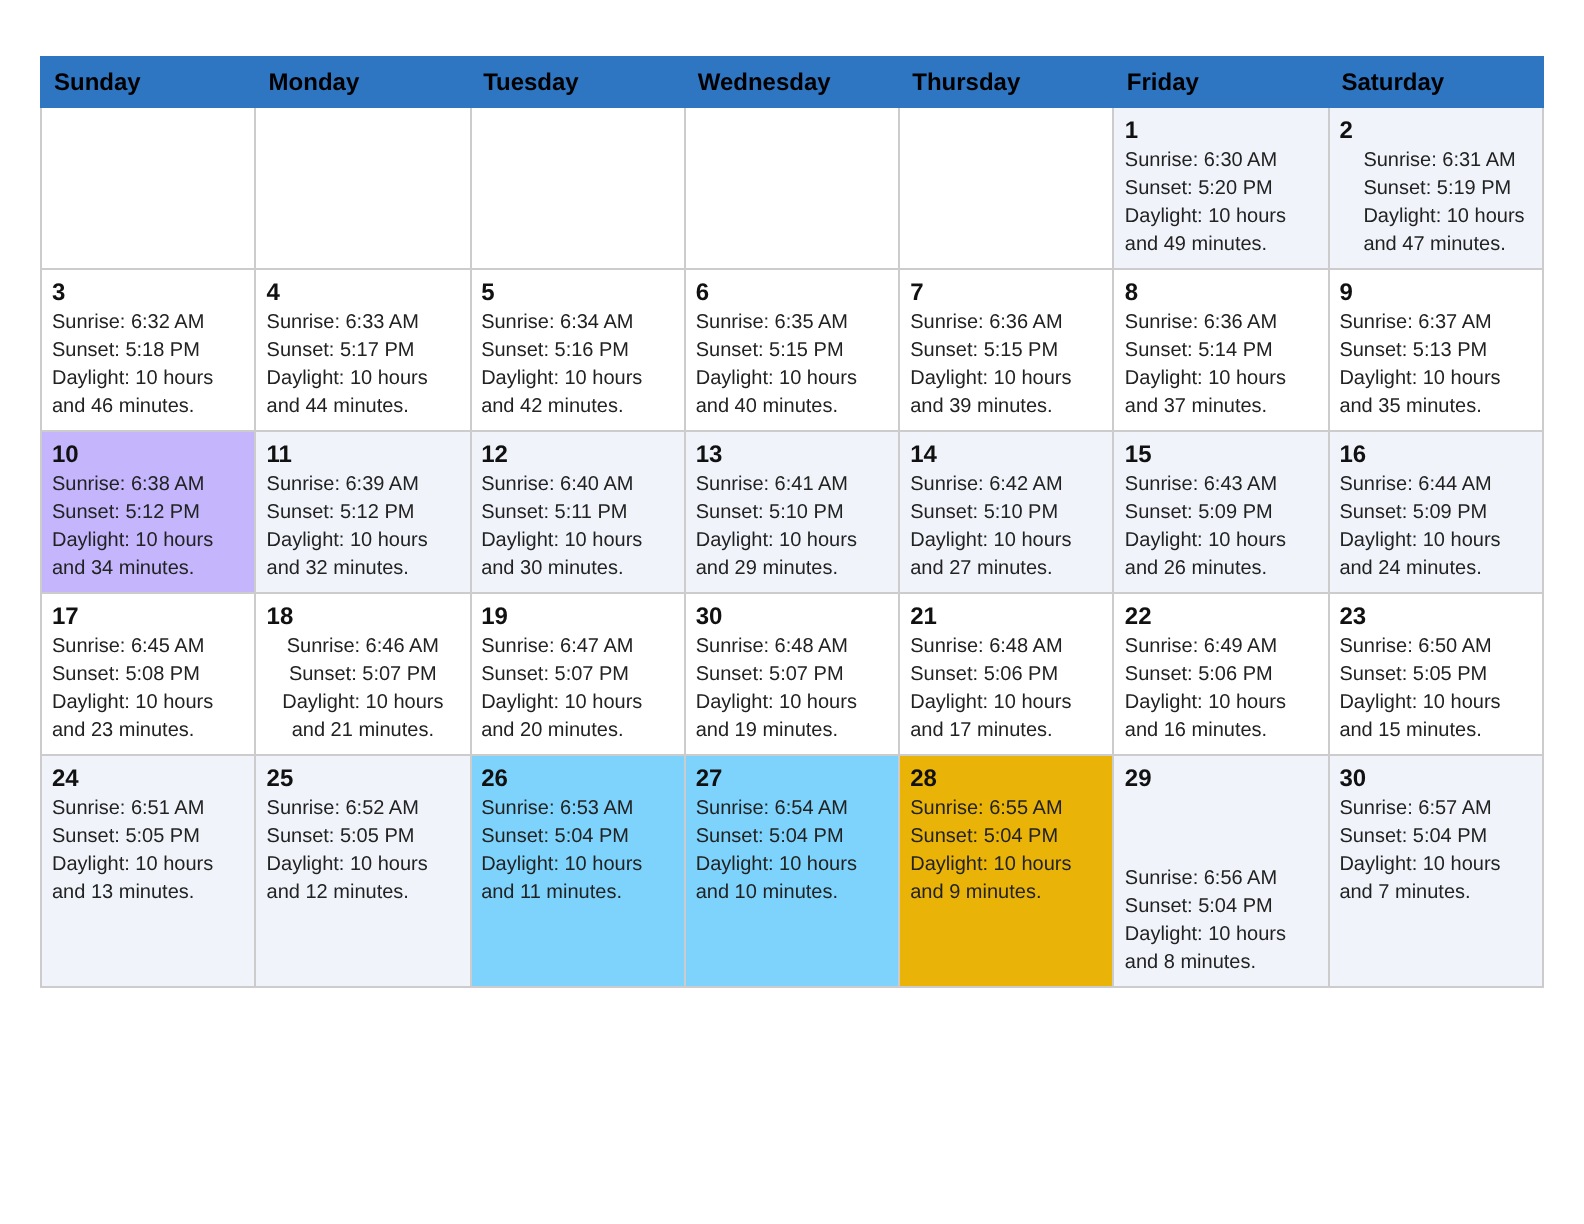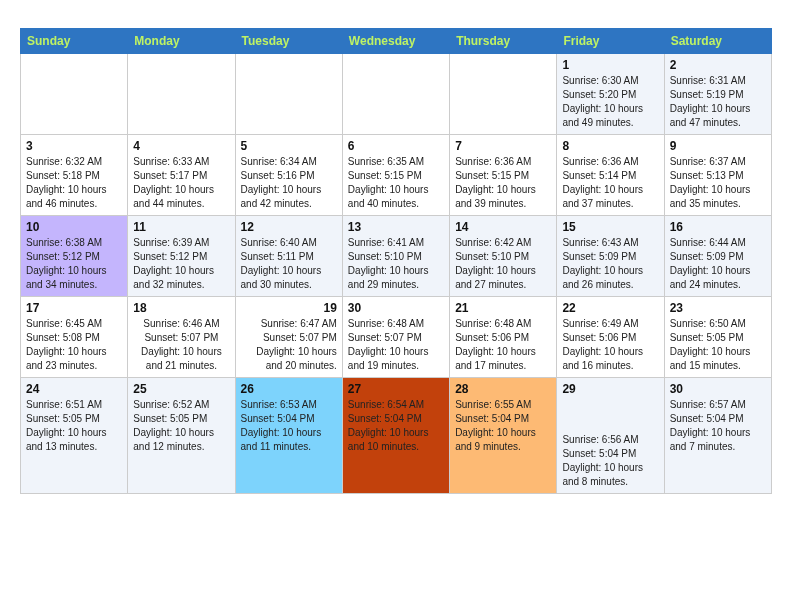--- a/index.html
+++ b/index.html
@@ -40,21 +40,21 @@
       color: #444;
       margin-top: 2px;
     }
     .calendar-table {
       width: 100%;
       border-collapse: collapse;
       font-size: 10.5px;
     }
     .calendar-table th {
       background: #2e75c2;
-      color: #bef264;
+      color: #000000;
       text-align: left;
       padding: 5px 6px;
       font-size: 12px;
       font-weight: bold;
       border: 1px solid #2e75c2;
     }
     .calendar-table td {
       border: 1px solid #ccc;
       vertical-align: top;
       padding: 4px 5px;
@@ -124,21 +124,21 @@
           <td class="empty-cell" style="background: rgb(255, 255, 255);"></td>
           <td class="empty-cell" style="background: rgb(255, 255, 255);"></td>
           <td style="background: rgb(240, 244, 250);">
             <span class="day-number">1</span>
             <div class="day-detail" style="white-space: pre-line;">Sunrise: 6:30 AM
 Sunset: 5:20 PM
 Daylight: 10 hours and 49 minutes.</div>
           </td>
           <td style="background: rgb(240, 244, 250);">
             <span class="day-number">2</span>
-            <div class="day-detail" style="white-space: pre-line;">Sunrise: 6:31 AM
+            <div class="day-detail" style="white-space: pre-line; margin-left: 12px;">Sunrise: 6:31 AM
 Sunset: 5:19 PM
 Daylight: 10 hours and 47 minutes.</div>
           </td>
         </tr>
         <tr class="row-even">
           <td style="background: rgb(255, 255, 255);">
             <span class="day-number">3</span>
             <div class="day-detail" style="white-space: pre-line;">Sunrise: 6:32 AM
 Sunset: 5:18 PM
 Daylight: 10 hours and 46 minutes.</div>
@@ -230,21 +230,21 @@
             <div class="day-detail" style="white-space: pre-line;">Sunrise: 6:45 AM
 Sunset: 5:08 PM
 Daylight: 10 hours and 23 minutes.</div>
           </td>
           <td style="background: rgb(255, 255, 255);">
             <span class="day-number">18</span>
             <div class="day-detail" style="white-space: pre-line; text-align: center;">Sunrise: 6:46 AM
 Sunset: 5:07 PM
 Daylight: 10 hours and 21 minutes.</div>
           </td>
-          <td style="background: rgb(255, 255, 255); text-align: right;">
+          <td style="background: rgb(255, 255, 255);">
             <span class="day-number">19</span>
             <div class="day-detail" style="white-space: pre-line;">Sunrise: 6:47 AM
 Sunset: 5:07 PM
 Daylight: 10 hours and 20 minutes.</div>
           </td>
           <td style="background: rgb(255, 255, 255);">
             <span class="day-number">30</span>
             <div class="day-detail" style="white-space: pre-line;">Sunrise: 6:48 AM
 Sunset: 5:07 PM
 Daylight: 10 hours and 19 minutes.</div>
@@ -280,27 +280,27 @@
             <div class="day-detail" style="white-space: pre-line;">Sunrise: 6:52 AM
 Sunset: 5:05 PM
 Daylight: 10 hours and 12 minutes.</div>
           </td>
           <td style="background: #7dd3fc;">
             <span class="day-number">26</span>
             <div class="day-detail" style="white-space: pre-line;">Sunrise: 6:53 AM
 Sunset: 5:04 PM
 Daylight: 10 hours and 11 minutes.</div>
           </td>
-          <td style="background: #c2410c;">
+          <td style="background: #7dd3fc;">
             <span class="day-number">27</span>
             <div class="day-detail" style="white-space: pre-line;">Sunrise: 6:54 AM
 Sunset: 5:04 PM
 Daylight: 10 hours and 10 minutes.</div>
           </td>
-          <td style="background: #fdba74;">
+          <td style="background: #eab308;">
             <span class="day-number">28</span>
             <div class="day-detail" style="white-space: pre-line;">Sunrise: 6:55 AM
 Sunset: 5:04 PM
 Daylight: 10 hours and 9 minutes.</div>
           </td>
           <td style="background: rgb(240, 244, 250);">
             <span class="day-number">29</span>
             <div class="day-detail" style="white-space: pre-line; margin-top: 37px;">Sunrise: 6:56 AM
 Sunset: 5:04 PM
 Daylight: 10 hours and 8 minutes.</div>

